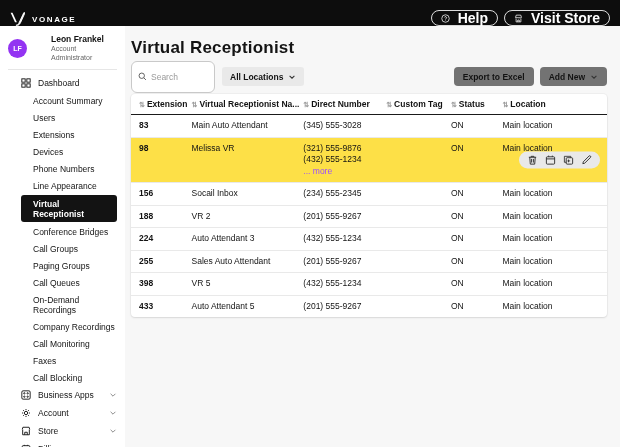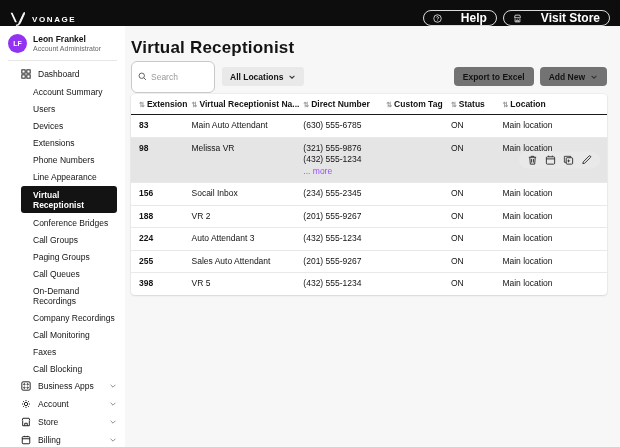--- a/index.html
+++ b/index.html
@@ -6,29 +6,29 @@
   html,body { width:620px; height:447px; overflow:hidden;
     font-family:"Liberation Sans", sans-serif; background:#f7f7f7; color:#131313; }
 
   
   .topbar { position:absolute; top:0; left:0; width:620px; height:26px;
     background:#0d0d0d; display:flex; align-items:flex-end; padding:0 10px; z-index:20; }
   .brand { display:flex; align-items:center; gap:7px; }
   .brand-v { width:15px; height:14px; }
   .brand-name { color:#fff; font-size:8px; font-weight:bold; letter-spacing:1.6px; }
   .topbar-right { margin-left:auto; display:flex; gap:6px; }
-  .pillbtn { display:flex; align-items:center; gap:19px; height:16px; padding:0 9px;
+  .pillbtn { display:flex; align-items:center; gap:8px; height:16px; padding:0 9px;
     border:1px solid rgba(255,255,255,.85); border-radius:999px; background:transparent;
-    color:#fff; font-size:12px; font-weight:bold; cursor:pointer; font-family:inherit;margin-top:6px; }
+    color:#fff; font-size:14px; font-weight:bold; cursor:pointer; font-family:inherit;margin-top:6px; }
   .pillbtn svg { width:9px; height:9px; }
 
   
   .sidebar { position:absolute; top:26px; left:0; width:125px; bottom:0;
     background:#fff; overflow:hidden; }
-  .userchip { display:flex; align-items:center; gap:6px; padding:8px 8px 7px 8px; }
+  .userchip { display:flex; align-items:center; gap:24px; padding:8px 8px 7px 8px; }
   .avatar { width:19px; height:19px; border-radius:50%; background:#9333f2; color:#fff;
     font-size:7px; font-weight:bold; display:flex; align-items:center; justify-content:center; flex:0 0 auto; }
   .user-name { font-size:8.5px; font-weight:bold; line-height:10px; }
   .user-role { font-size:7px; color:#666; line-height:9px; }
   .sb-divider { height:1px; background:#e6e6e6; margin:0 8px 4px 8px; }
   .nav { font-size:8.5px;padding-left:13px; }
   .nav-item { display:flex; align-items:center; gap:7px; padding:4px 8px; cursor:pointer; color:#131313; }
   .nav-item svg { width:10px; height:10px; flex:0 0 auto; stroke:#131313; }
   .nav-item .chev { margin-left:auto; stroke:#888; width:8px; height:8px; }
   .nav-sub { padding:3.5px 8px 3.5px 20px; font-size:8.5px; cursor:pointer; color:#131313; }
@@ -59,21 +59,21 @@
   
   .tablecard { margin-top:8px; background:#fff; border-radius:4px;
     box-shadow:0 1px 2px rgba(0,0,0,.10), 0 0 0 1px rgba(0,0,0,.03); overflow:hidden; }
   table { width:100%; border-collapse:collapse; font-size:8.5px; }
   thead th { text-align:left; font-weight:bold; padding:5px 4px 5px 0; white-space:nowrap;
     border-bottom:1.5px solid #1a1a1a; }
   thead th .sort { color:#9a9a9a; font-size:7px; margin-right:3px; letter-spacing:-1px; }
   thead th:first-child, tbody td:first-child { padding-left:8px; }
   tbody td { padding:5px 4px 5px 0; border-bottom:1px solid #e9e9e9; vertical-align:top; line-height:11px; }
   tbody tr:last-child td { border-bottom:none; }
-  tbody tr.hovered { background:#e5e5e5; }
+  tbody tr.hovered { background:#fde047; }
   td.ext { font-weight:bold; }
   .numline { line-height:11.5px; }
   .morelink { color:#9a4dff; cursor:pointer; }
   td.loc-cell { position:relative; }
   .actions { position:absolute; right:7px; top:50%; transform:translateY(-50%);
     display:flex; align-items:center; gap:7px; background:#e9e9e9; border-radius:999px;
     padding:3px 8px; }
   .actions .act { width:11px; height:11px; cursor:pointer; display:flex; }
   .actions svg { width:11px; height:11px; stroke:#2b2b2b; }
 </style>
@@ -123,22 +123,22 @@
         <svg viewBox="0 0 12 12" fill="none" stroke-width="1.1" stroke="currentColor">
           <rect x="1" y="1" width="4" height="4"></rect>
           <rect x="7" y="1" width="4" height="4"></rect>
           <rect x="1" y="7" width="4" height="4"></rect>
           <rect x="7" y="7" width="4" height="4"></rect>
         </svg>
         <span>Dashboard</span>
       </div>
       <div class="nav-sub">Account Summary</div>
       <div class="nav-sub">Users</div>
+      <div class="nav-sub">Extensions</div>
       <div class="nav-sub">Devices</div>
-      <div class="nav-sub">Extensions</div>
       <div class="nav-sub">Phone Numbers</div>
       <div class="nav-sub">Line Appearance</div>
       <div class="nav-sub active">Virtual Receptionist</div>
       <div class="nav-sub">Conference Bridges</div>
       <div class="nav-sub">Call Groups</div>
       <div class="nav-sub">Paging Groups</div>
       <div class="nav-sub">Call Queues</div>
       <div class="nav-sub">On-Demand Recordings</div>
       <div class="nav-sub">Company Recordings</div>
       <div class="nav-sub">Call Monitoring</div>
@@ -239,21 +239,21 @@
             <th><span class="sort">⇅</span><span>Custom Tag</span></th>
             <th><span class="sort">⇅</span><span>Status</span></th>
             <th><span class="sort">⇅</span><span>Location</span></th>
           </tr>
         </thead>
       <tbody id="table-body">
           <tr>
             <td class="ext">83</td>
             <td>Main Auto Attendant</td>
             <td>
-              <div class="numline">(630) 555-6785</div>
+              <div class="numline">(345) 555-3028</div>
             </td>
             <td></td>
             <td>ON</td>
             <td class="loc-cell"><span>Main location</span></td>
           </tr>
           <tr class="hovered">
             <td class="ext">98</td>
             <td>Melissa VR</td>
             <td>
               <div class="numline">(321) 555-9876</div>
@@ -330,16 +330,26 @@
           <tr>
             <td class="ext">398</td>
             <td>VR 5</td>
             <td>
               <div class="numline">(432) 555-1234</div>
             </td>
             <td></td>
             <td>ON</td>
             <td class="loc-cell"><span>Main location</span></td>
           </tr>
+          <tr>
+            <td class="ext">433</td>
+            <td>Auto Attendant 5</td>
+            <td>
+              <div class="numline">(201) 555-9267</div>
+            </td>
+            <td></td>
+            <td>ON</td>
+            <td class="loc-cell"><span>Main location</span></td>
+          </tr>
         </tbody>
     </table>
   </div>
 </div>
 
 </body></html>

